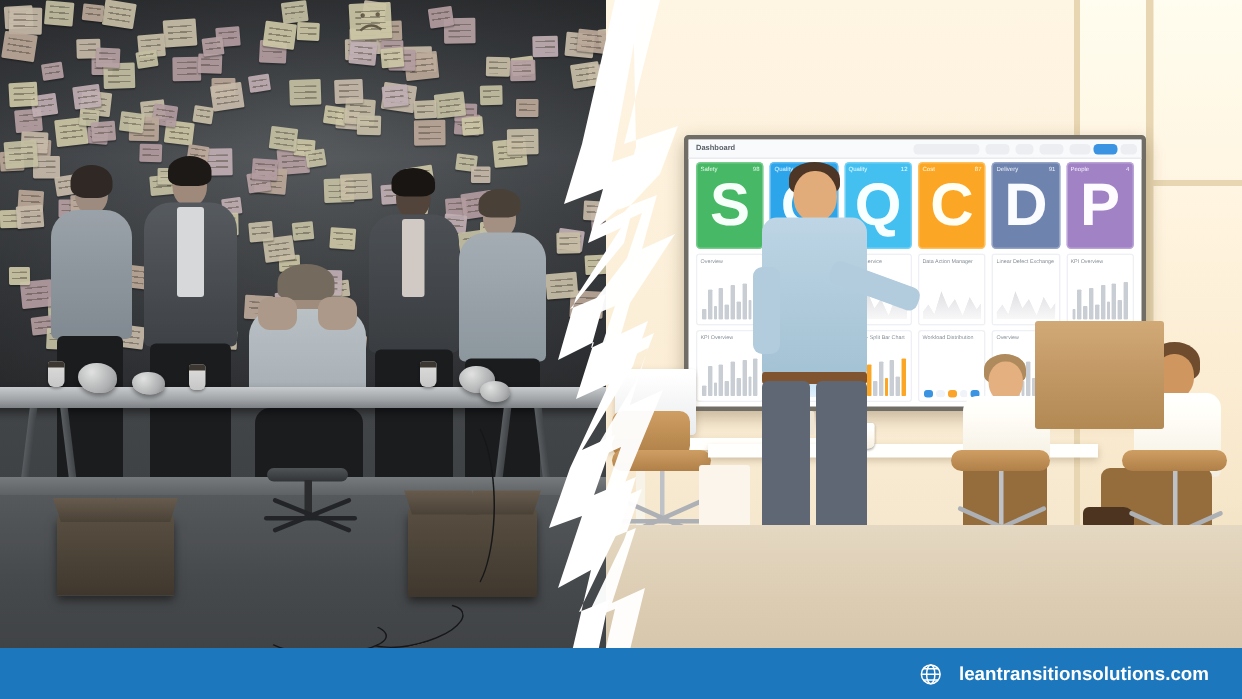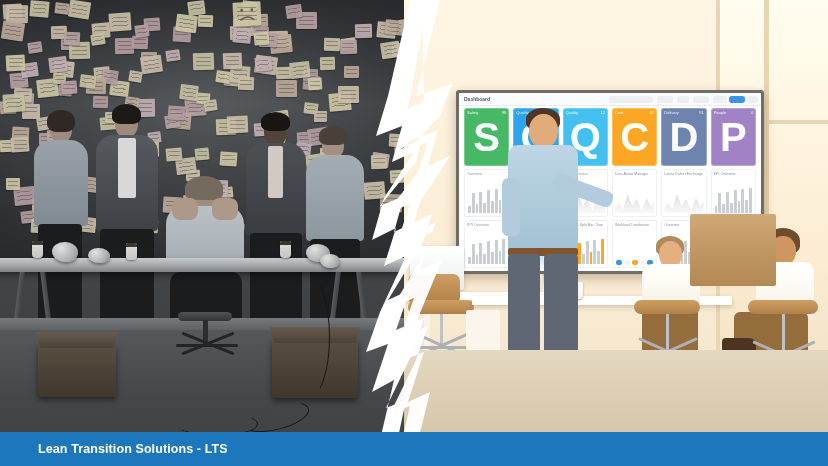--- a/index.html
+++ b/index.html
@@ -724,16 +724,27 @@
       <polygon fill="#ffffff" opacity="0.96" points="
         56,0 74,0 50,96 86,84 74,116 40,152 62,142 52,172 20,214
         44,204 32,240 70,222 58,254 26,308 48,298 34,338 62,326 50,360
         24,414 44,406 30,466 46,466 64,392 42,402 58,352 38,360 52,318
         76,260 54,270 66,232 42,244 54,202 84,156 62,166 72,130 46,140 58,98"></polygon>
     </svg>
   </div>
 
 
   <div class="footer">
-    <span class="footer-left">Lean Transition Solutions - LTS</span>
+    <div class="footer-right">
+      <span>
+        <svg class="globe" viewBox="0 0 24 24" fill="none" stroke="#ffffff" stroke-width="1.6">
+          <circle cx="12" cy="12" r="10"></circle>
+          <ellipse cx="12" cy="12" rx="4.4" ry="10"></ellipse>
+          <line x1="2" y1="12" x2="22" y2="12"></line>
+          <line x1="4" y1="6" x2="20" y2="6"></line>
+          <line x1="4" y1="18" x2="20" y2="18"></line>
+        </svg>
+      </span>
+      <span class="footer-url">leantransitionsolutions.com</span>
+    </div>
   </div>
 
 </div>
 
 </body></html>

